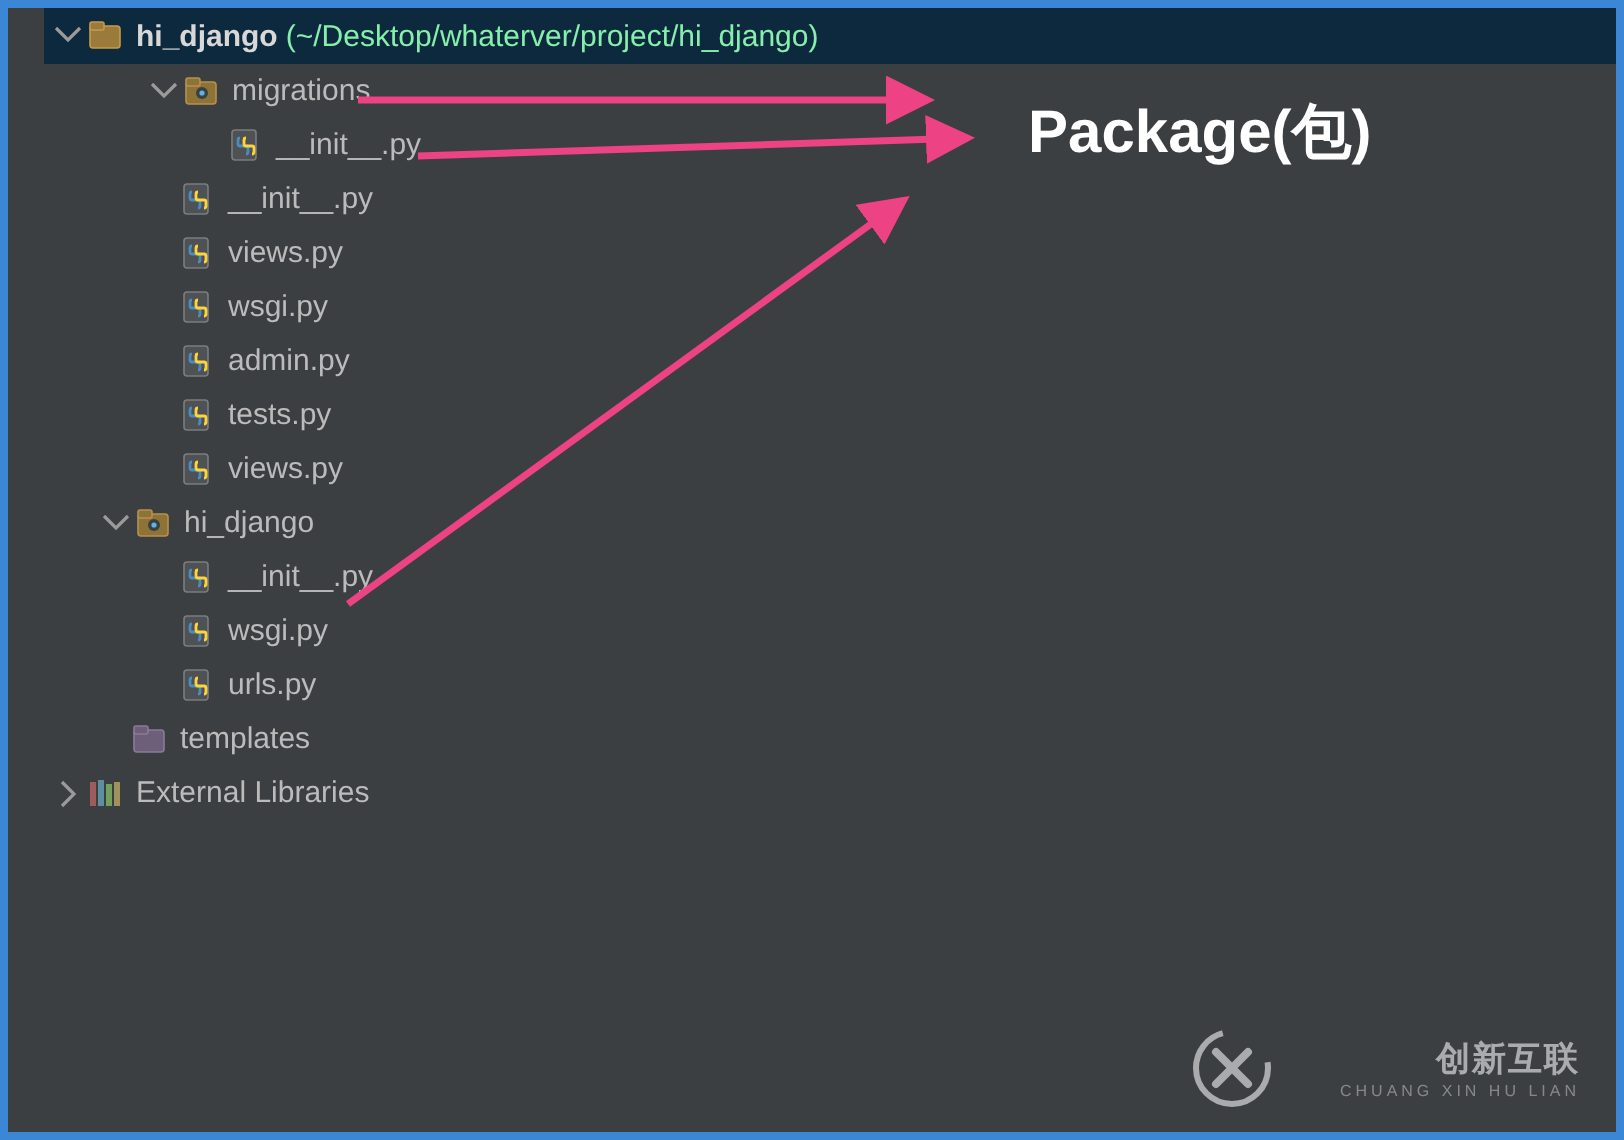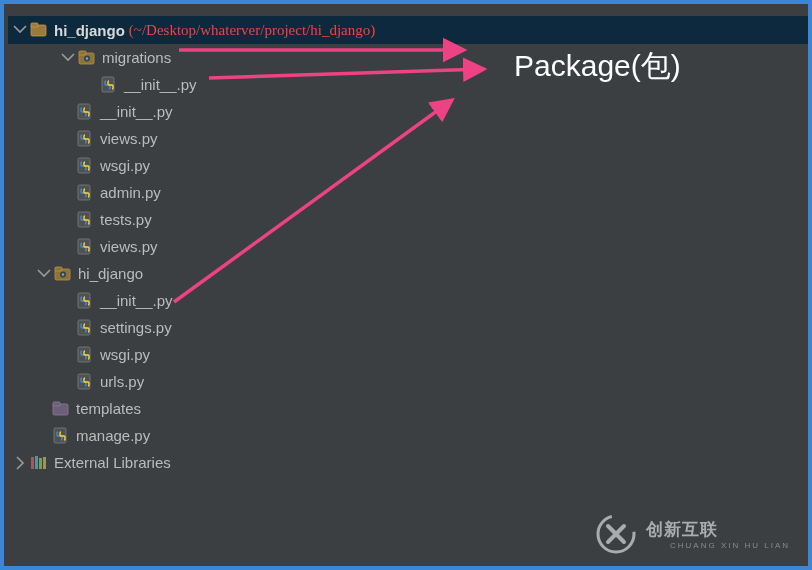--- a/index.html
+++ b/index.html
@@ -10,24 +10,23 @@
     height: 570px;
     background: #3c3f41;
     font-family: "Lucida Grande", "Segoe UI", sans-serif;
     font-size: 15px;
     color: #bbbbbb;
     overflow: hidden;
     position: relative;
     border: 4px solid #3b87d6;
   }
   .tree {
-    padding: 4px 0 0 8px;
+    padding: 4px 0 0 22px;
     position: relative;
     z-index: 2;
-    margin-top: 12px;
   }
   .row {
     display: flex;
     align-items: center;
     height: 27px;
     white-space: nowrap;
   }
   .chevron {
     width: 16px;
     height: 16px;
@@ -51,57 +50,57 @@
   .label { color: #bbbbbb; }
   .label.bold { font-weight: bold; color: #c7c7c7; }
   .path { color: #787878; margin-left: 4px; }
   .root-row {
     background: #0d293e;
     height: 28px;
     margin: -4px -0 0 -4px;
     padding-left: 4px;
   }
   .root-row .label.bold { color: #d8d8d8; }
-  .root-row .path { color: #ef4444; font-family: Liberation Serif, serif; }
+  .root-row .path { color: #86efac; }
 
   
   .overlay {
     position: absolute;
     top: 0; left: 0;
     width: 100%;
     height: 100%;
     pointer-events: none;
     z-index: 5;
   }
   .anno-text {
     position: absolute;
     top: 42px;
     left: 510px;
     font-size: 30px;
-    font-weight: 400;
+    font-weight: 700;
     color: #ffffff;
     pointer-events: none;
   }
 
   
   .watermark {
     position: absolute;
     right: 18px;
     bottom: 10px;
     display: flex;
     align-items: center;
     gap: 8px;
     opacity: 0.75;
     z-index: 6;
   }
   .wm-logo {
     width: 44px;
     height: 44px;
   }
-  .wm-text .line1 { font-size: 17px; color: #cfcfd0; font-weight: 600; letter-spacing: 1px; }
+  .wm-text .line1 { font-size: 17px; color: #cfcfd0; font-weight: 600; letter-spacing: 1px; text-align: right; }
   .wm-text .line2 { font-size: 8px; color: #a0a0a0; letter-spacing: 2px; margin-left: 24px; }
 </style>
 </head>
 <body>
 
 <svg width="0" height="0" style="position:absolute">
   <defs>
     <g id="chev-down">
         <path d="M2 4 L8 10 L14 4" stroke="#9a9a9a" stroke-width="1.6" fill="none"></path>
       </g>
@@ -257,29 +256,20 @@
       </span>
     <span class="label">__init__.py</span>
   </div>
   <div class="row">
     <span class="spacer" style="width:64px"></span>
     <span class="icon">
         <svg width="18" height="18">
           <use href="#py-file"></use>
         </svg>
       </span>
-    <span class="label">settings.py</span>
-  </div>
-  <div class="row">
-    <span class="spacer" style="width:64px"></span>
-    <span class="icon">
-        <svg width="18" height="18">
-          <use href="#py-file"></use>
-        </svg>
-      </span>
     <span class="label">wsgi.py</span>
   </div>
   <div class="row">
     <span class="spacer" style="width:64px"></span>
     <span class="icon">
         <svg width="18" height="18">
           <use href="#py-file"></use>
         </svg>
       </span>
     <span class="label">urls.py</span>
@@ -288,29 +278,20 @@
   <div class="row">
     <span class="spacer" style="width:40px"></span>
     <span class="icon">
         <svg width="18" height="18">
           <use href="#folder-plain"></use>
         </svg>
       </span>
     <span class="label">templates</span>
   </div>
 
-  <div class="row">
-    <span class="spacer" style="width:40px"></span>
-    <span class="icon">
-        <svg width="18" height="18">
-          <use href="#py-file"></use>
-        </svg>
-      </span>
-    <span class="label">manage.py</span>
-  </div>
 
   <div class="row">
     <span class="chevron">
         <svg width="16" height="16">
           <use href="#chev-right"></use>
         </svg>
       </span>
     <span class="icon">
         <svg width="18" height="18">
           <use href="#libs-icon"></use>

